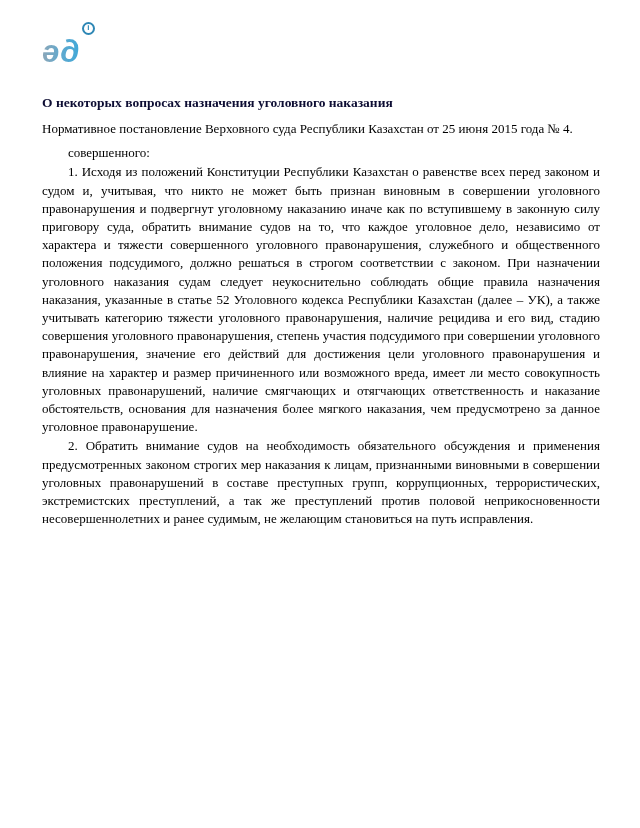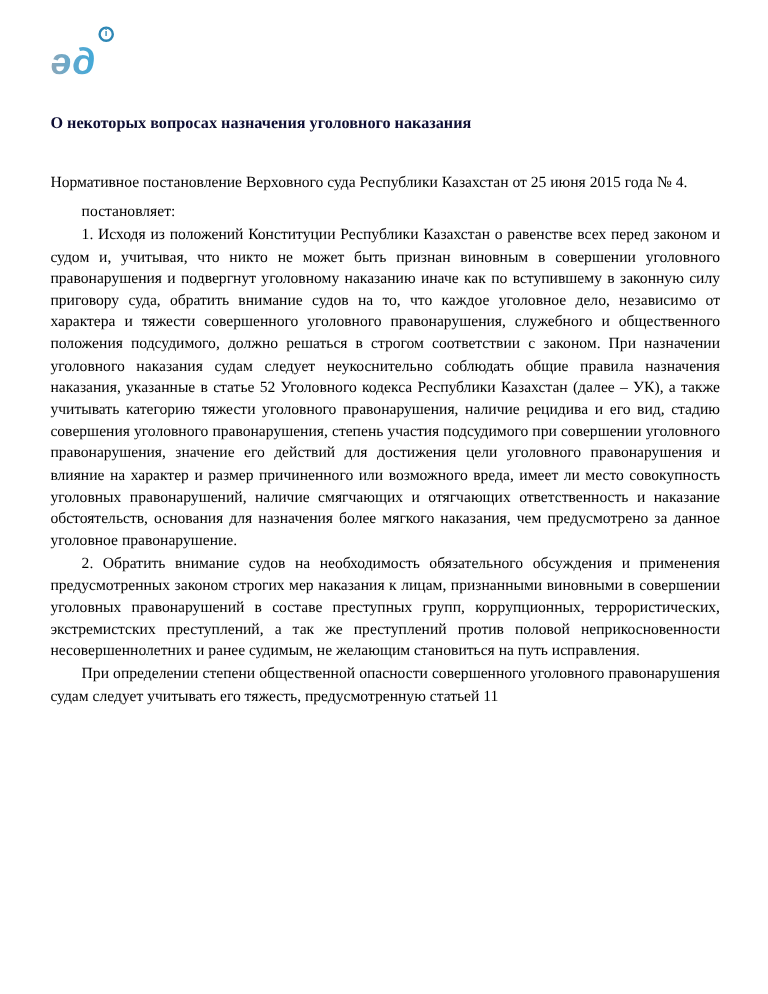--- a/index.html
+++ b/index.html
@@ -55,21 +55,21 @@
     font-style: normal;
     color: #2e87b5;
     text-align: center;
     line-height: 8px;
   }
   
   .doc-title {
     font-size: 13.5px;
     font-weight: bold;
     color: #0d0d33;
-    margin: 0 0 31px 0;
+    margin: 0 0 8px 0;
     line-height: 18px;
   }
   .doc-body p {
     font-size: 13px;
     line-height: 18.2px;
     text-align: justify;
     margin: 0 0 1px 0;
   }
   .doc-body p.lead {
     margin-bottom: 6px;
@@ -84,19 +84,18 @@
 <div class="page">
 
   <div class="logo">
     <span class="logo-text"><span>әд</span><span class="logo-i"><span>і</span><span class="logo-dot">i</span></span></span>
   </div>
 
   <h1 class="doc-title">О некоторых вопросах назначения уголовного наказания</h1>
 
   <div class="doc-body">
     <p class="lead">Нормативное постановление Верховного суда Республики Казахстан от 25 июня 2015 года № 4.</p>
-    <p class="indent">постановляет:</p>
+    <p class="indent">совершенного:</p>
     <p class="indent">1. Исходя из положений Конституции Республики Казахстан о равенстве всех перед законом и судом и, учитывая, что никто не может быть признан виновным в совершении уголовного правонарушения и подвергнут уголовному наказанию иначе как по вступившему в законную силу приговору суда, обратить внимание судов на то, что каждое уголовное дело, независимо от характера и тяжести совершенного уголовного правонарушения, служебного и общественного положения подсудимого, должно решаться в строгом соответствии с законом. При назначении уголовного наказания судам следует неукоснительно соблюдать общие правила назначения наказания, указанные в статье 52 Уголовного кодекса Республики Казахстан (далее – УК), а также учитывать категорию тяжести уголовного правонарушения, наличие рецидива и его вид, стадию совершения уголовного правонарушения, степень участия подсудимого при совершении уголовного правонарушения, значение его действий для достижения цели уголовного правонарушения и влияние на характер и размер причиненного или возможного вреда, имеет ли место совокупность уголовных правонарушений, наличие смягчающих и отягчающих ответственность и наказание обстоятельств, основания для назначения более мягкого наказания, чем предусмотрено за данное уголовное правонарушение.</p>
     <p class="indent">2. Обратить внимание судов на необходимость обязательного обсуждения и применения предусмотренных законом строгих мер наказания к лицам, признанными виновными в совершении уголовных правонарушений в составе преступных групп, коррупционных, террористических, экстремистских преступлений, а так же преступлений против половой неприкосновенности несовершеннолетних и ранее судимым, не желающим становиться на путь исправления.</p>
-    <p class="indent">При определении степени общественной опасности совершенного уголовного правонарушения судам следует учитывать его тяжесть, предусмотренную статьей 11</p>
   </div>
 
 </div>
 
 </body></html>

